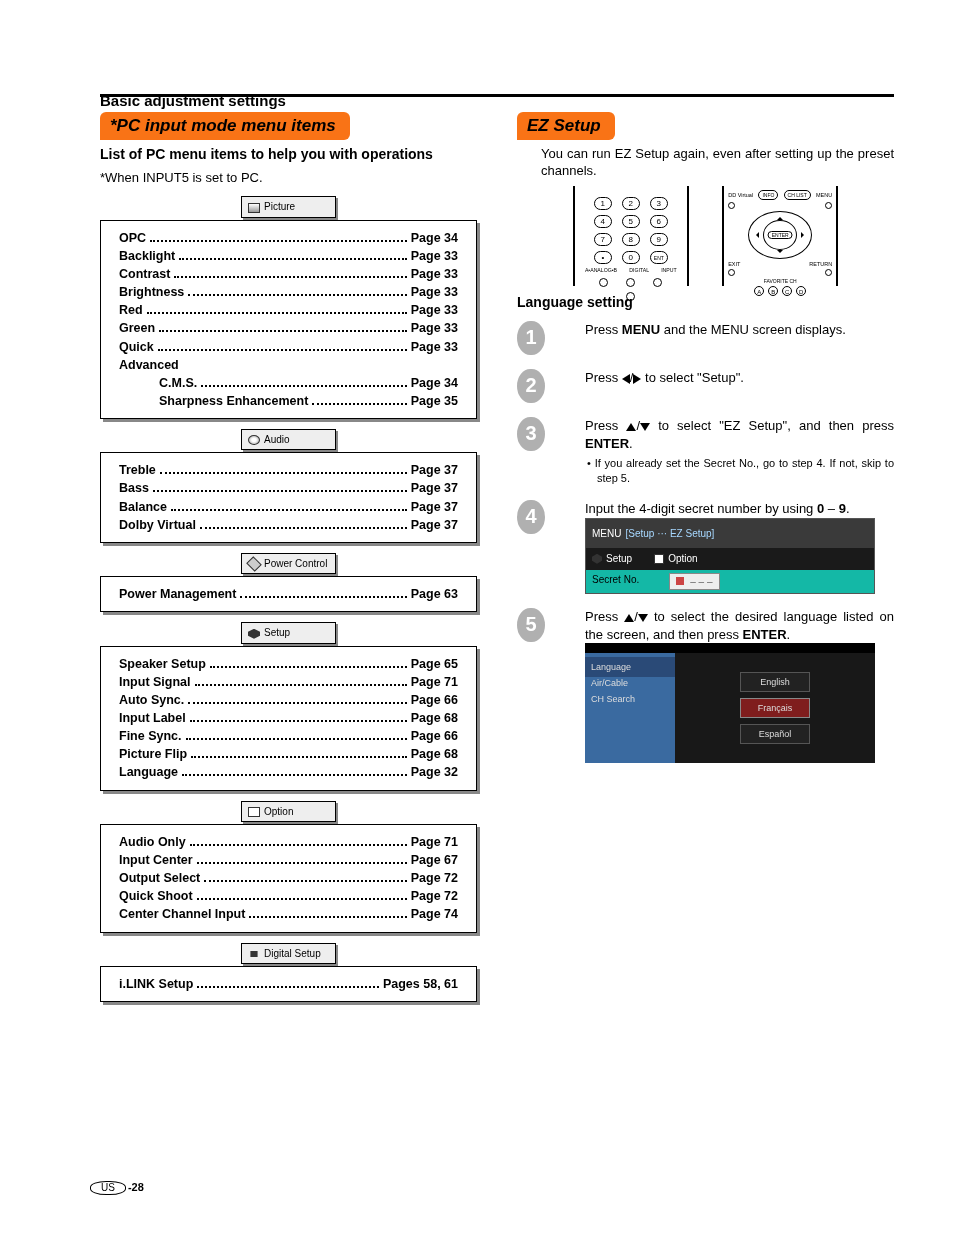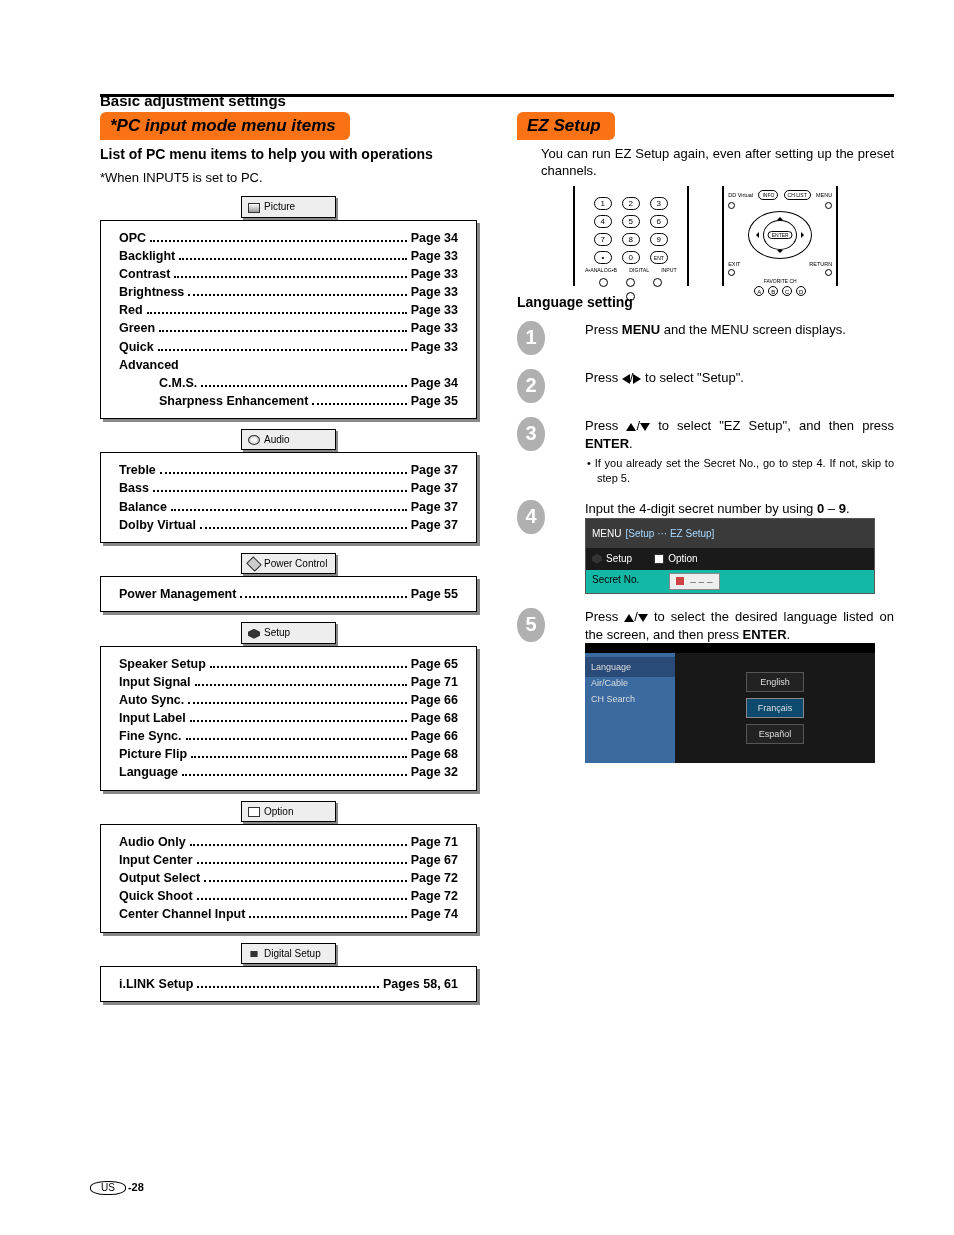--- a/index.html
+++ b/index.html
@@ -74,22 +74,22 @@
   .secret-box .sq{width:8px;height:8px;background:#c44; display:inline-block;}
   .secret-box .dash{color:#666;}
 
   .osd-lang { width:290px; font-size:10px; color:#ddd; }
   .osd-lang .bar2{background:#000;height:10px;}
   .osd-lang .body{display:flex; background:#181818; min-height:110px;}
   .osd-lang .side{background:#3a6aa0;width:90px;padding:6px;}
   .osd-lang .side div{padding:2px 0;font-size:9px;}
   .osd-lang .side .active{background:#2a4a77;margin:-2px -6px;padding:4px 6px;}
   .osd-lang .main{flex:1;display:flex;flex-direction:column;align-items:center;justify-content:center;gap:6px;}
-  .osd-lang .lang-btn{width:58px;text-align:center;padding:3px 0;font-size:9px;border:1px solid #555;background:#222;}
-  .osd-lang .lang-btn.sel{background:#0c4a6e;border-color:#888;}
+  .osd-lang .lang-btn{width:70px;text-align:center;padding:3px 0;font-size:9px;border:1px solid #555;background:#222;}
+  .osd-lang .lang-btn.sel{background:#7f1d1d;border-color:#888;}
 
   .page-num { position:absolute; left:90px; bottom:40px; font-size:11px; }
   .page-num .circ{display:inline-block;border:1px solid #000;border-radius:45%;padding:0 10px;font-size:10px;line-height:12px;margin-right:2px;}
   .remotes-wrap{text-align:center;margin:6px 0 8px;}
 </style>
 </head>
 <body>
 
 <div class="page">
   <div class="breadcrumb">Basic adjustment settings</div>
@@ -172,21 +172,21 @@
               <span class="toc-label">Dolby Virtual</span>
               <span class="dots"></span>
               <span class="toc-page">Page 37</span>
             </div>
           </div>
           <div class="tab-btn"><span class="ico ico-pow"></span>Power Control</div>
           <div class="toc-box">
             <div class="toc-row">
               <span class="toc-label">Power Management</span>
               <span class="dots"></span>
-              <span class="toc-page">Page 55</span>
+              <span class="toc-page">Page 63</span>
             </div>
           </div>
           <div class="tab-btn"><span class="ico ico-set"></span>Setup</div>
           <div class="toc-box">
             <div class="toc-row">
               <span class="toc-label">Speaker Setup</span>
               <span class="dots"></span>
               <span class="toc-page">Page 65</span>
             </div>
             <div class="toc-row">

